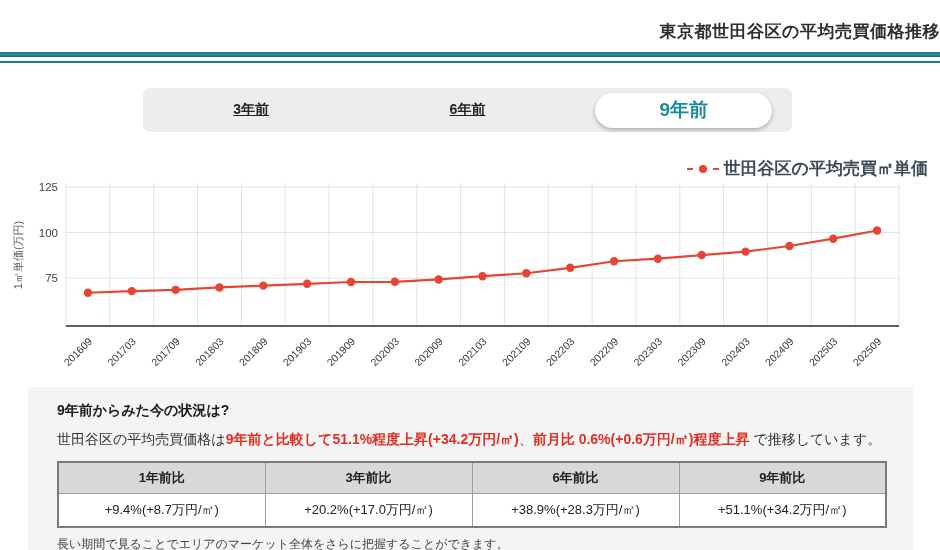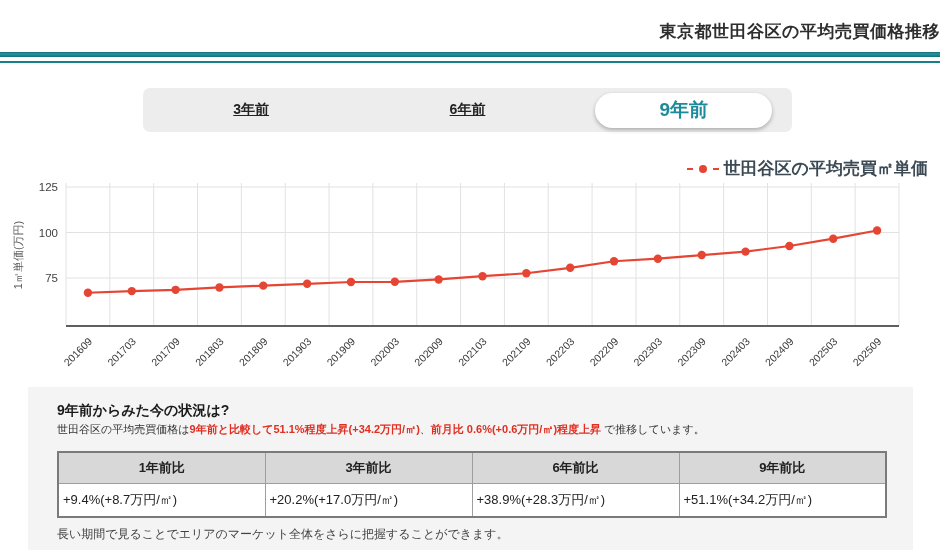--- a/index.html
+++ b/index.html
@@ -47,33 +47,33 @@
   
   .chart-wrap{position:absolute;left:0;top:145px;width:940px;height:235px;}
 
   
   .summary-panel{
     position:absolute;left:28px;top:387px;width:885px;height:163px;
     background:#f4f4f4;box-sizing:border-box;
     padding:13px 26px 0 29px;
   }
   .summary-heading{font-size:14px;font-weight:bold;color:#1a1a1a;line-height:20px;}
-  .summary-sentence{font-size:11px;line-height:18px;color:#333;}
+  .summary-sentence{margin-top:10px;font-size:14px;line-height:18px;color:#333;}
   .summary-sentence .red{color:#e02e21;font-weight:bold;}
   .comp-table{
     margin-top:13px;width:830px;border-collapse:collapse;
     border:2px solid #7a7a7a;table-layout:fixed;
   }
   .comp-table th{
     background:#d8d8d8;border:1px solid #9e9e9e;font-size:13px;font-weight:bold;
     color:#222;padding:6px 4px;text-align:center;
   }
   .comp-table td{
     background:#ffffff;border:1px solid #9e9e9e;font-size:13px;color:#222;
-    padding:7px 4px;
+    padding:7px 4px;text-align:center;
   }
   .summary-note{margin-top:8px;font-size:12px;color:#424242;}
 </style>
 </head>
 <body>
 
 <div class="page-header">
   <div class="page-title">東京都世田谷区の平均売買価格推移</div>
 </div>
 <div class="rule-thick"></div>

